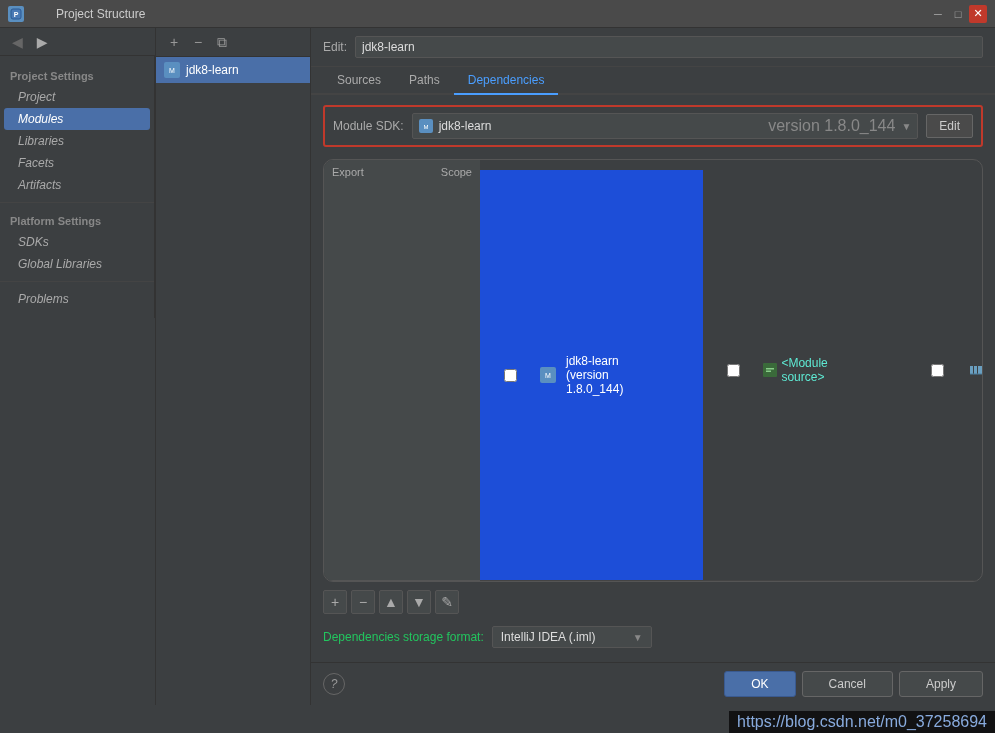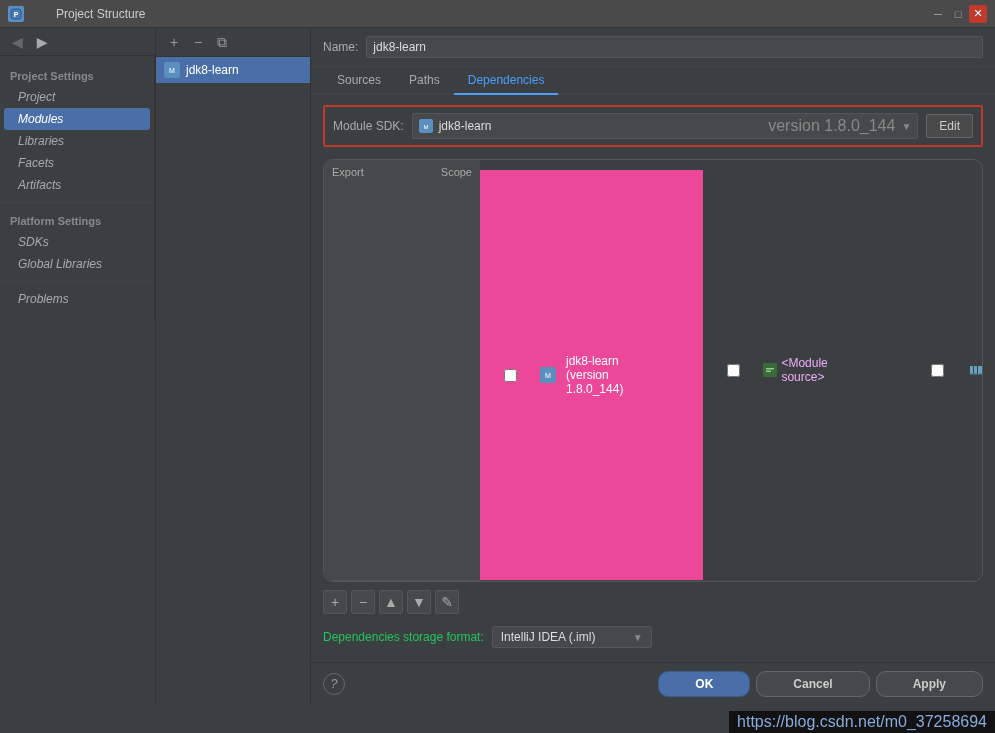--- a/index.html
+++ b/index.html
@@ -318,21 +318,21 @@
       text-align: right;
     }
 
     .dep-row {
       display: flex;
       align-items: center;
       padding: 4px 0;
       border-bottom: 1px solid #444;
     }
     .dep-row.selected {
-      background: #ec4899;
+      background: #1d4ed8;
       margin-top: 10px;
     }
     .dep-row.selected .dep-row-name { color: white; }
 
     .dep-check {
       width: 60px;
       padding: 0 8px;
       display: flex;
       align-items: center;
       justify-content: center;
@@ -349,21 +349,21 @@
       border-radius: 2px;
       display: flex;
       align-items: center;
       justify-content: center;
       font-size: 8px;
       color: white;
       flex-shrink: 0;
     }
     .dep-row-name {
       flex: 1;
-      color: #f0abfc;
+      color: #5eead4;
       font-size: 12px;
       padding-left: 4px;
     }
     .dep-row-name-container {
       flex: 1;
       display: flex;
       align-items: center;
     }
     .dep-row-scope {
       width: 80px;
@@ -459,25 +459,24 @@
     .dialog-footer {
       display: flex;
       align-items: center;
       justify-content: flex-end;
       padding: 8px 12px;
       border-top: 1px solid #333;
       background: #3c3f41;
       gap: 6px;
     }
     .footer-btn {
-      padding: 5px 36px;
-      border-radius: 10px;
-      font-size: 12px;
-      cursor: pointer;
-      font-weight: bold;
+      padding: 5px 26px;
+      border-radius: 3px;
+      font-size: 12px;
+      cursor: pointer;
     }
     .footer-btn.primary {
       background: #4a6fa8;
       border: 1px solid #3a5a90;
       color: white;
     }
     .footer-btn.secondary {
       background: #45494a;
       border: 1px solid #666;
       color: #ccc;
@@ -572,21 +571,21 @@
           <text x="7" y="10" text-anchor="middle" fill="white" font-size="7">M</text>
         </svg>
       </div>
       <span>jdk8-learn</span>
     </div>
   </div>
 
   <div class="content-area">
 
     <div class="name-row">
-      <span class="name-label">Name:</span>
+      <span class="name-label">Edit:</span>
       <input class="name-input" type="text" value="jdk8-learn" style="">
     </div>
 
     <div class="tabs-bar">
       <div class="tab">Sources</div>
       <div class="tab">Paths</div>
       <div class="tab active">Dependencies</div>
     </div>
 
     <div class="dependencies-content">

